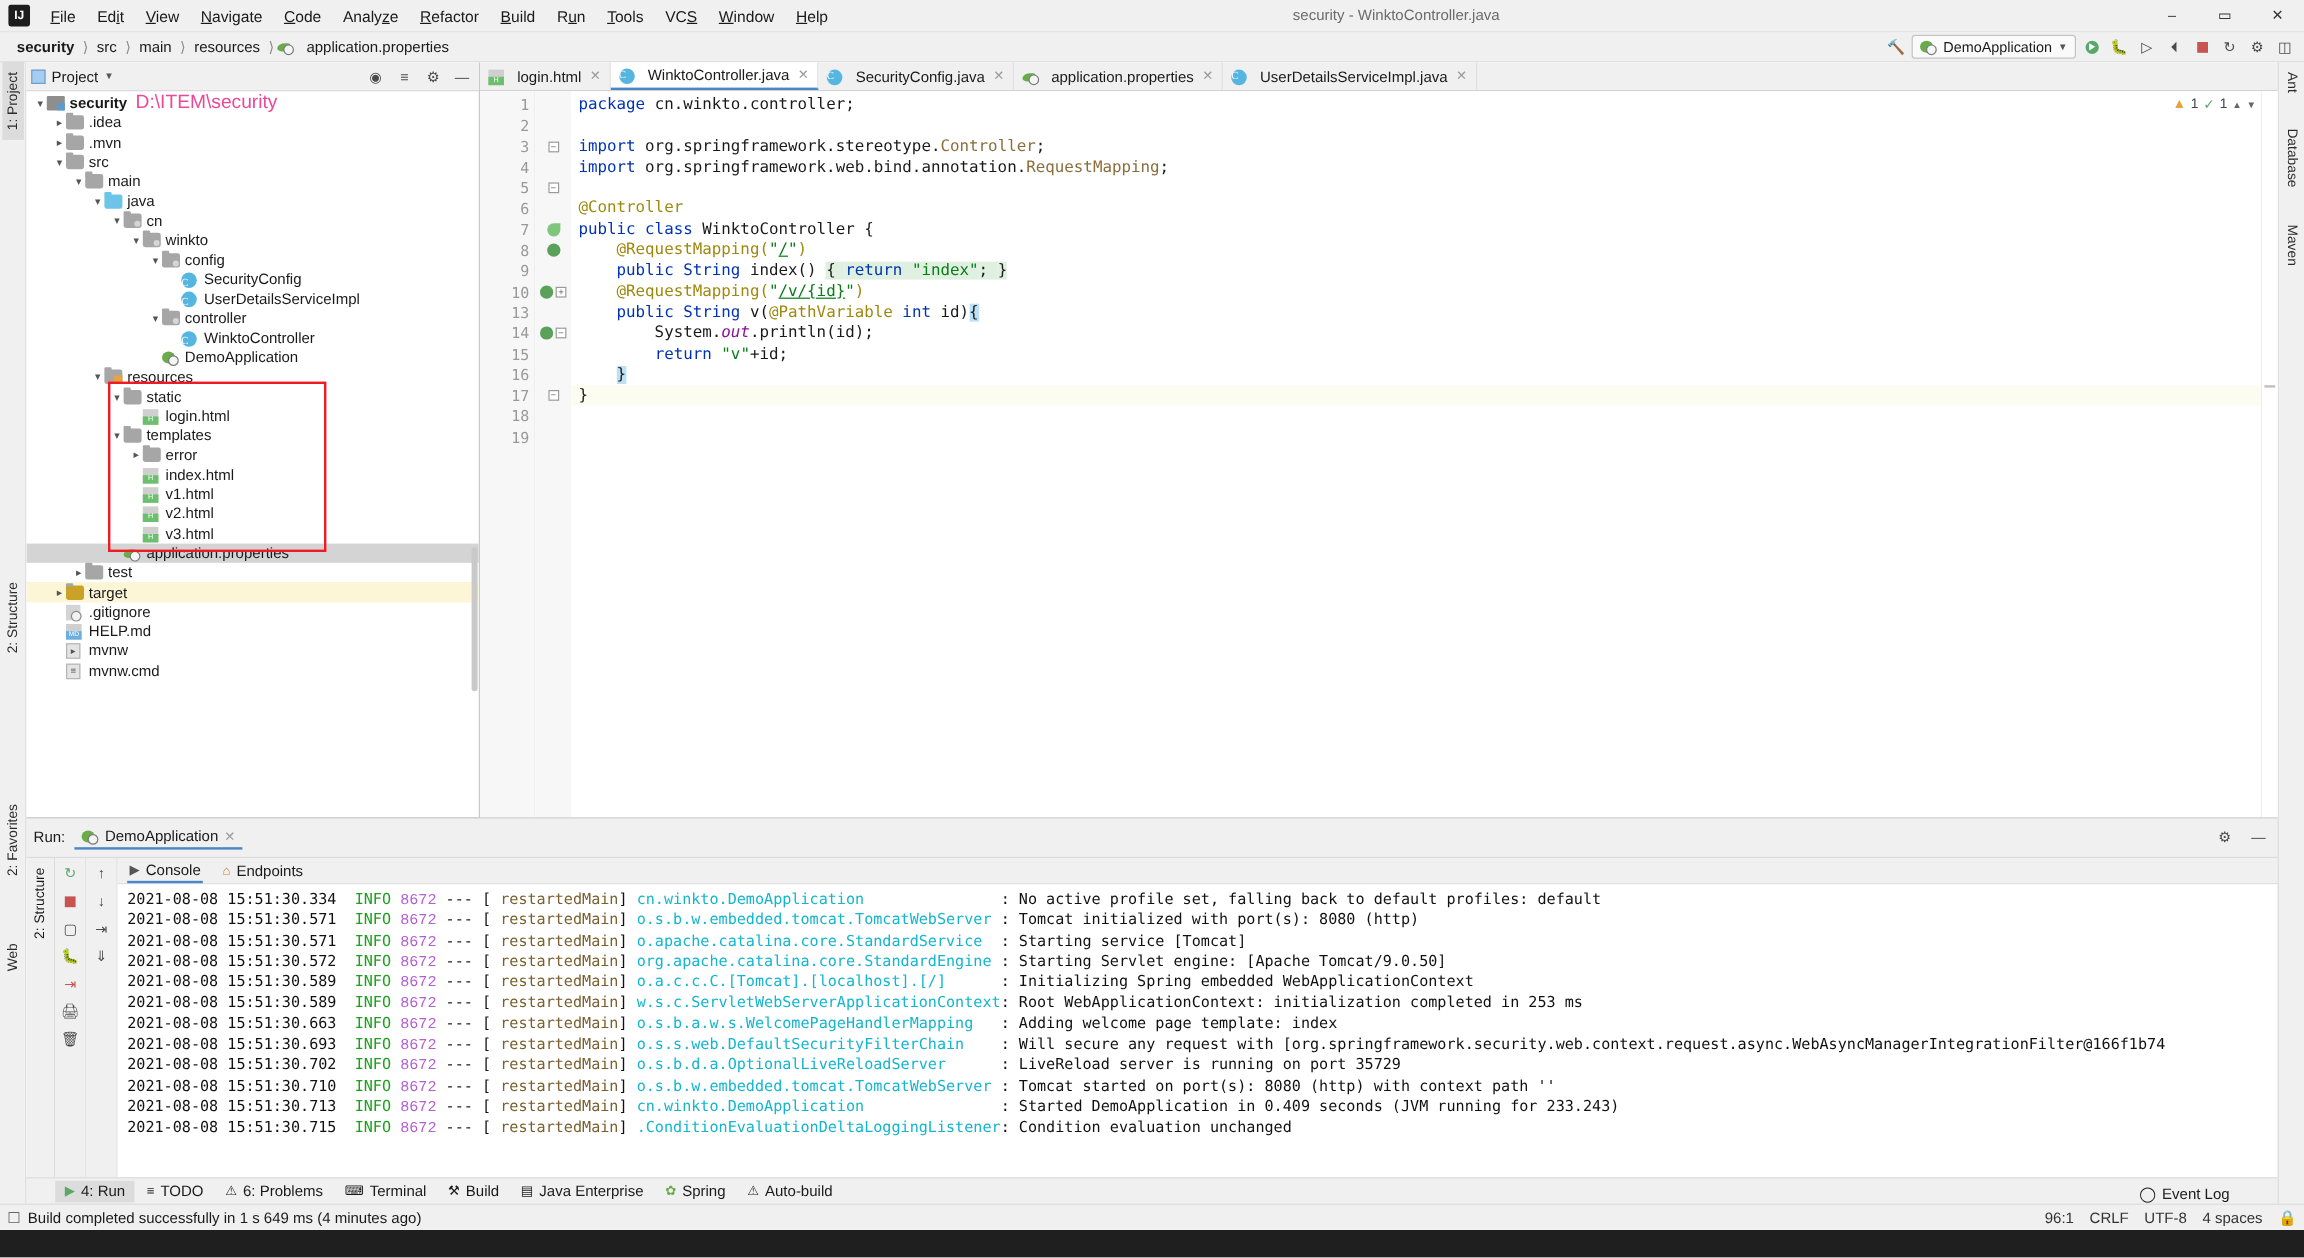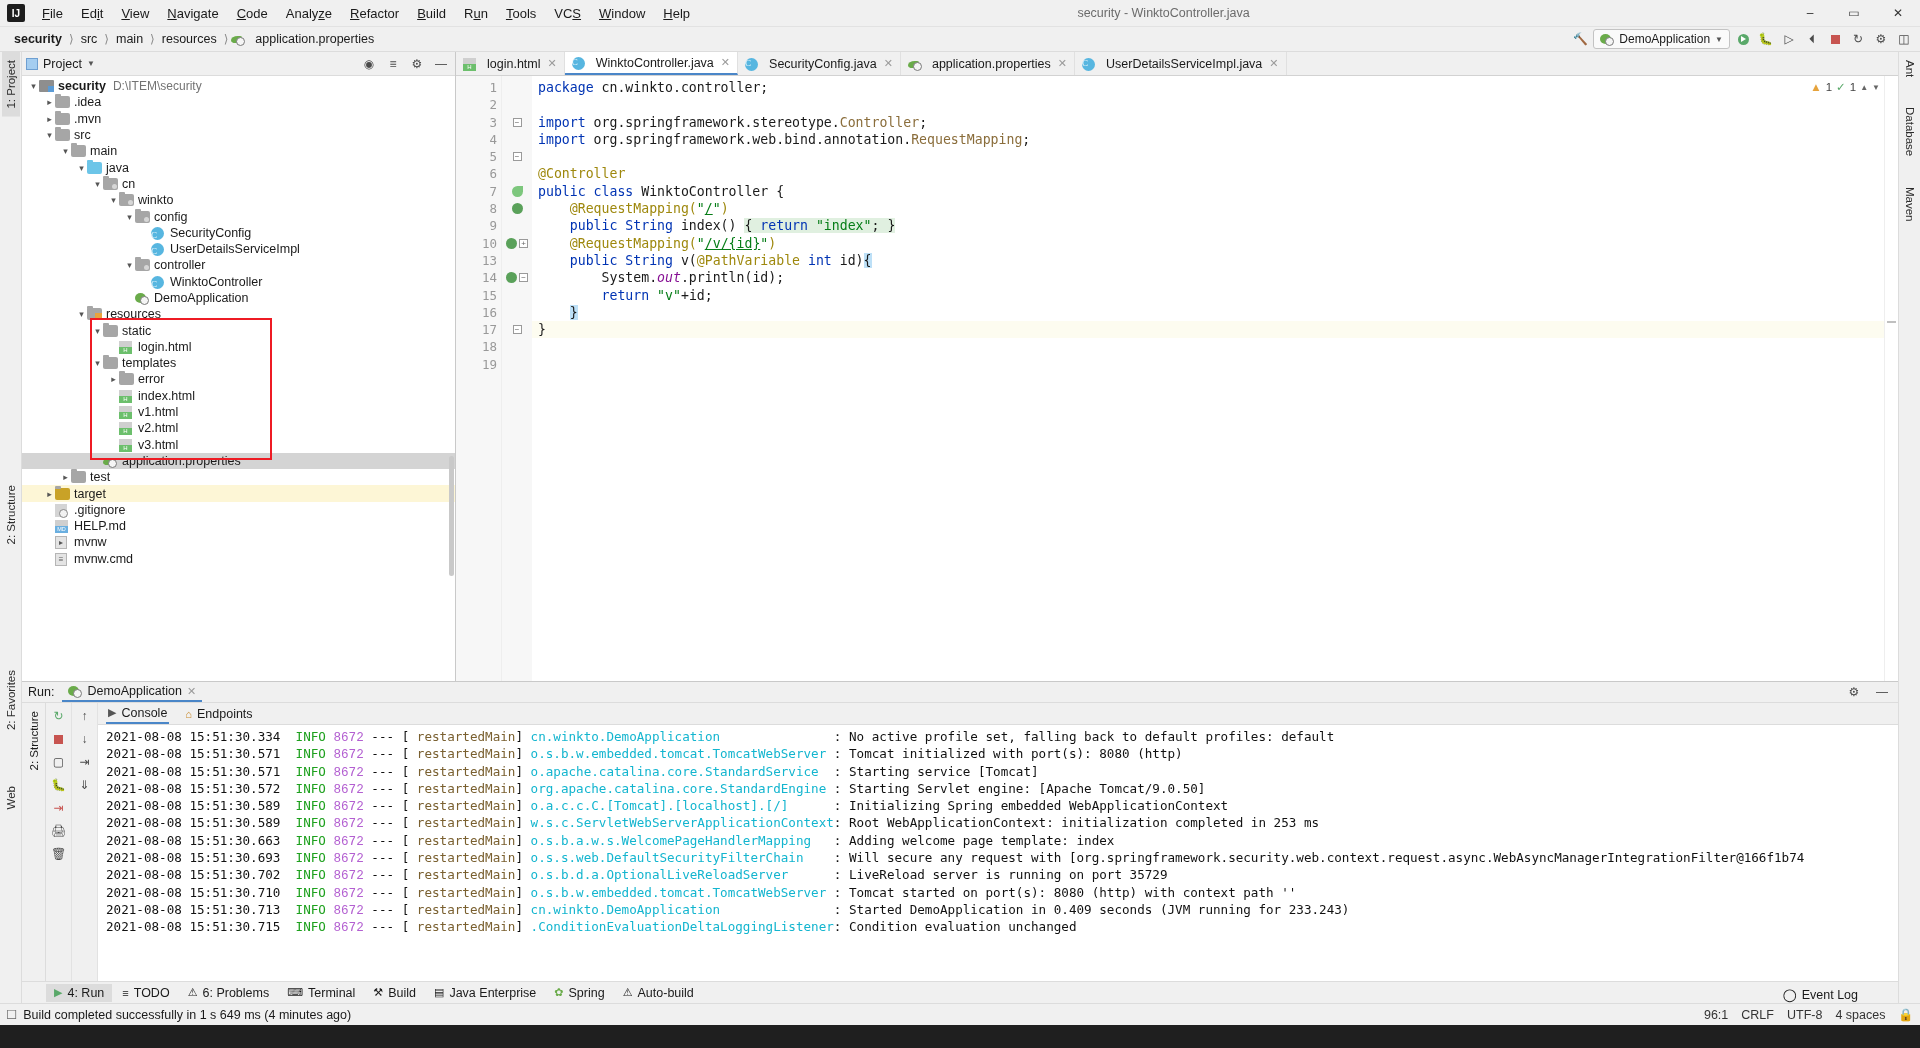--- a/index.html
+++ b/index.html
@@ -36,21 +36,21 @@
   .leftstrip, .rightstrip{ width:22px; background:#f0f0f0; display:flex; flex-direction:column;
       align-items:center; border-right:1px solid #dcdcdc; }
   .rightstrip{ border-right:none; border-left:1px solid #dcdcdc; }
   .vtab{ writing-mode:vertical-rl; font-size:11.5px; padding:8px 3px; color:#2b2b2b; white-space:nowrap;}
   .vtab.rot180{ transform:rotate(180deg); }
   .vtab.active{ background:#dcdcdc; }
 
   
   .content{ flex:1; display:flex; flex-direction:column; min-width:0; }
   .upper{ flex:1; display:flex; min-height:0; }
-  .project-panel{ width:434px; background:#fff; display:flex; flex-direction:column; border-right:1px solid #c9c9c9; }
+  .project-panel{ width:378px; background:#fff; display:flex; flex-direction:column; border-right:1px solid #c9c9c9; }
   .panel-head{ height:24px; background:#f0f0f0; display:flex; align-items:center; padding:0 4px;
       border-bottom:1px solid #dcdcdc; font-size:12.5px; }
   .panel-head .sq{ width:12px;height:12px;border:1.5px solid #6e9fd1; background:#a4cdf0; margin-right:5px; }
   .panel-head .caret{ font-size:8px; color:#555; margin-left:5px;}
   .panel-head-right{ margin-left:auto; display:flex; gap:4px; align-items:center; }
   .tree{ flex:1; overflow:hidden; padding-top:2px; position:relative; }
   .row{ height:16.3px; display:flex; align-items:center; font-size:12.5px; white-space:nowrap; line-height:16px;}
   .row.selected{ background:#d4d4d4; }
   .row.yellow{ background:#fdf6d6; }
   .arrow{ width:11px; text-align:center; color:#555; font-size:9px; flex:none;}
@@ -77,21 +77,21 @@
   .spring-ico:before{ content:""; position:absolute; left:0;top:3px;width:11px;height:7px;background:#6aab4a;
       border-radius:60% 20% 50% 40%;}
   .spring-ico:after{ content:""; position:absolute; right:0;bottom:0;width:7px;height:7px;border:1.5px solid #7a7a7a;border-radius:50%;background:#f5f5f5;}
   .spring-run{ width:14px;height:13px;margin-top:1px;position:relative;}
   .spring-run:before{ content:""; position:absolute; left:0;top:1px;width:11px;height:10px;background:#6aab4a;border-radius:50%;}
   .spring-run:after{ content:""; position:absolute; right:0;bottom:0;width:7px;height:7px;border:1.5px solid #7a7a7a;border-radius:50%;background:#f5f5f5;}
   .file-ico{ width:12px;height:13px;background:#d4d4d4;margin-top:1px; position:relative;}
   .file-ico.git:after{content:"";position:absolute;right:-1px;bottom:-1px;width:7px;height:7px;border:1.5px solid #888;border-radius:50%;background:#f2f2f2;}
   .sh-ico{ width:12px;height:13px;background:#e4e4e4;border:1px solid #b5b5b5;margin-top:1px;position:relative;
      color:#555;font-size:8px;text-align:center;line-height:11px;}
-  .path-gray{ color:#737373; margin-left:7px; font-size:12px; }
+  .path-gray{ color:#ec4899; margin-left:7px; font-size:16px; }
   .bold{ font-weight:bold; }
   .redbox{ position:absolute; border:2.5px solid #ee1b24; pointer-events:none; }
   .tree-scroll{ position:absolute; right:0; top:0; width:7px; }
   .scroll-thumb{ position:absolute; right:1px; width:5px; background:#c9c9c9; border-radius:3px;}
 
   
   .editor-wrap{ flex:1; display:flex; flex-direction:column; min-width:0; background:#fff; }
   .tabbar{ height:24px; background:#f0f0f0; display:flex; align-items:stretch; border-bottom:1px solid #d2d2d2; }
   .etab{ display:flex; align-items:center; gap:5px; padding:0 7px; font-size:12.5px; border-right:1px solid #e0e0e0;
     color:#1a1a1a; white-space:nowrap;}
@@ -116,21 +116,21 @@
   .hl{ background:#e0f0e0; }
   .hlb{ background:#bde0f7; }
   .uline{ text-decoration:underline; }
   .editor-right{ width:14px; background:#fff; border-left:1px solid #eee; position:relative;}
   .insp-head{ position:absolute; right:18px; top:4px; display:flex; align-items:center; gap:4px; font-size:11.5px; color:#444; }
   .warn-ico{ color:#e6a33c; }
   .ok-ico{ color:#59a869; }
 
   
   .run-panel{ height:300px; background:#f0f0f0; display:flex; flex-direction:column; border-top:1px solid #c9c9c9;}
-  .run-head{ height:21px; display:flex; align-items:center; padding:0 6px; font-size:12.5px; gap:8px; border-bottom:1px solid #dcdcdc;}
+  .run-head{ height:33px; display:flex; align-items:center; padding:0 6px; font-size:12.5px; gap:8px; border-bottom:1px solid #dcdcdc;}
   .run-tab{ display:flex; align-items:center; gap:5px; padding:2px 6px; border-bottom:2px solid #4a86c8; }
   .run-head-right{ margin-left:auto; display:flex; gap:8px; }
   .run-body{ flex:1; display:flex; min-height:0; background:#fff;}
   .run-side{ width:26px; background:#f0f0f0; display:flex; flex-direction:column; align-items:center; padding-top:4px; gap:5px; border-right:1px solid #e2e2e2;}
   .rs-ico{ width:18px;height:18px; display:flex;align-items:center;justify-content:center; font-size:12px; color:#4a4a4a;}
   .run-tabs-v{ width:24px; background:#f0f0f0; display:flex; flex-direction:column; align-items:center; border-right:1px solid #dcdcdc; padding-top:4px; gap:8px;}
   .vtab2{ writing-mode:vertical-rl; font-size:11.5px; white-space:nowrap; padding:4px 2px; display:flex; align-items:center; gap:4px;}
   .console-col{ flex:1; display:flex; flex-direction:column; min-width:0;}
   .console-tabs{ height:22px; display:flex; align-items:center; gap:14px; padding-left:8px; background:#f0f0f0; border-bottom:1px solid #dcdcdc; font-size:12.5px;}
   .ctab{ display:flex; align-items:center; gap:5px; padding:2px 2px;}

